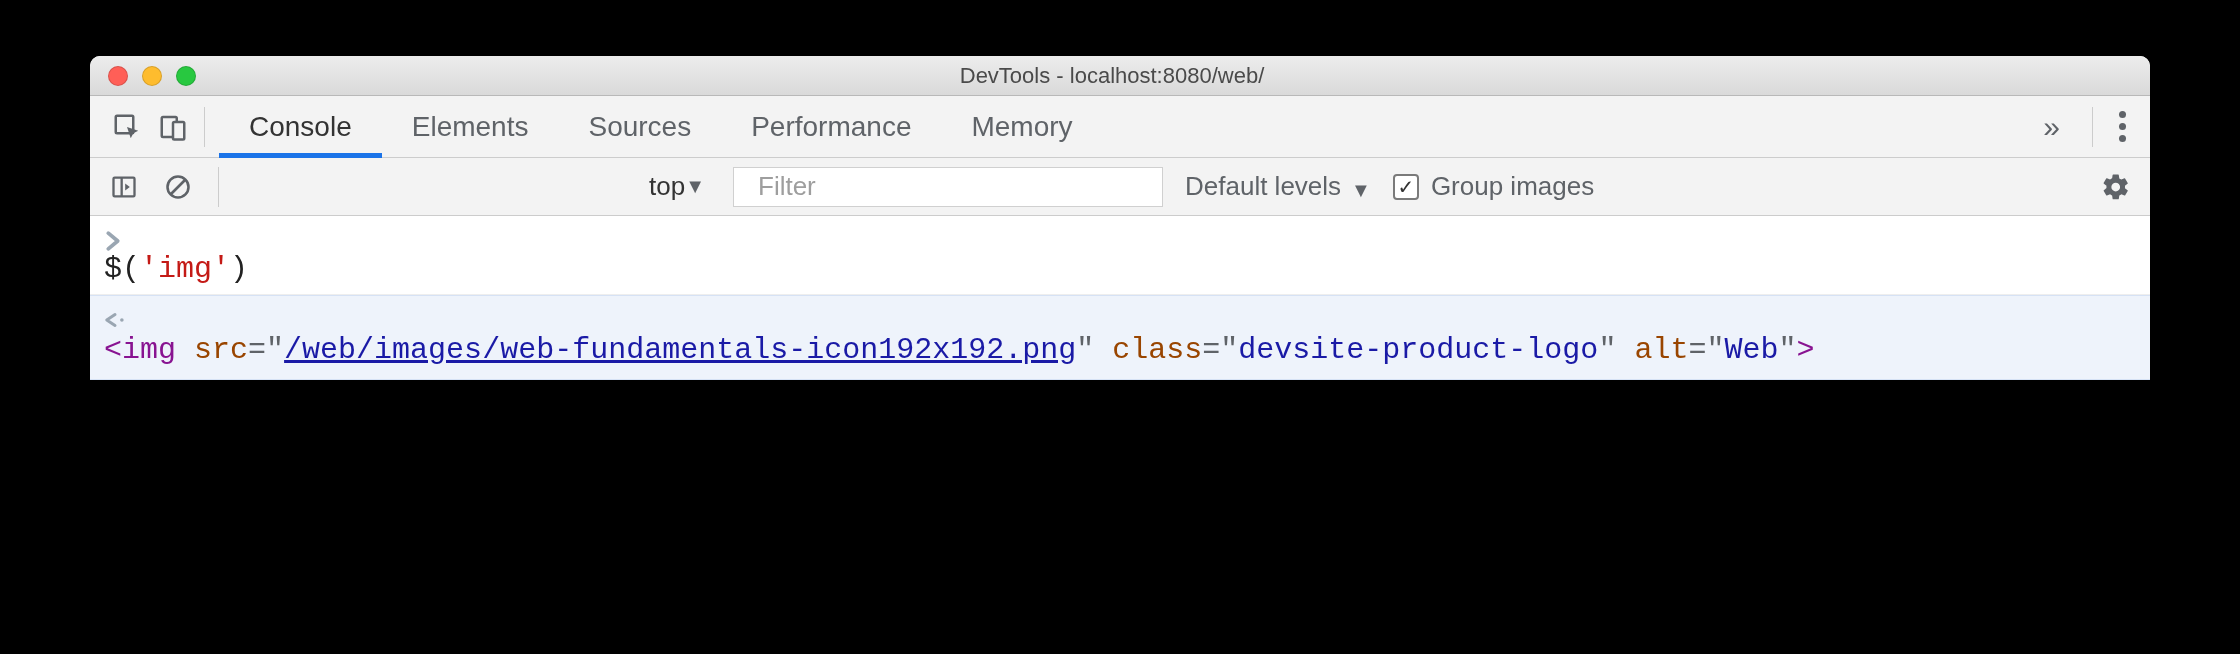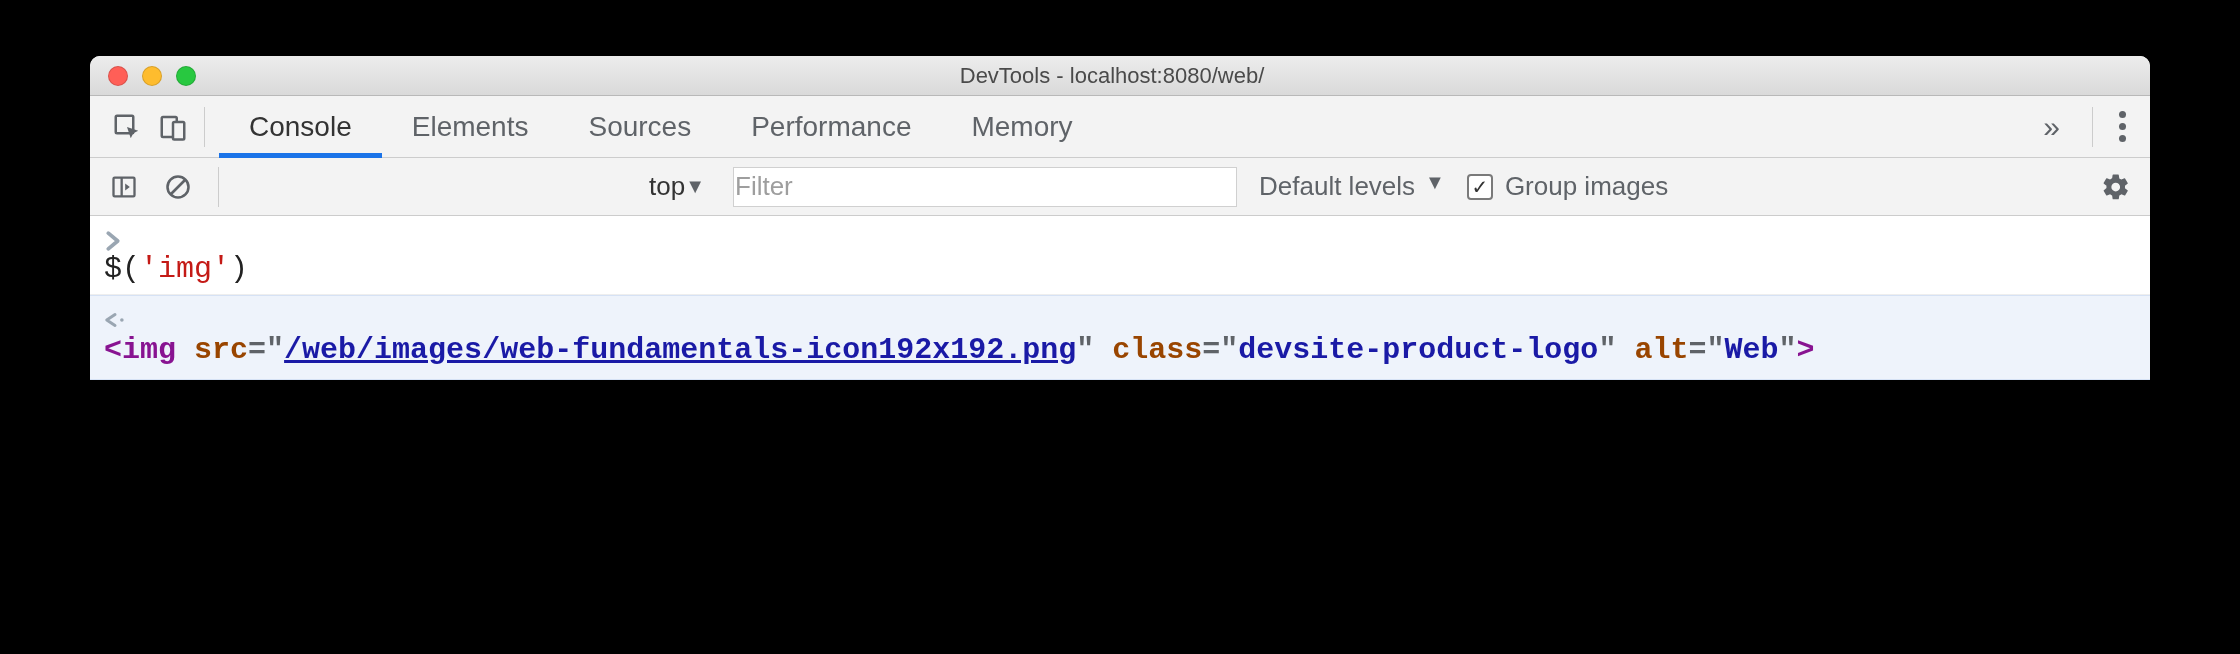--- a/index.html
+++ b/index.html
@@ -107,31 +107,31 @@
     align-items: center;
     justify-content: flex-end;
     width: 480px;
     height: 40px;
     padding: 0 14px;
     color: #333;
     cursor: pointer;
   }
   .tri-down { color: #5f6368; font-size: 20px; }
   .filter-input {
-    width: 504px;
+    width: 430px;
     height: 40px;
     border: 1px solid #d0d0d0;
     background: #fff;
     font-size: 26px;
-    padding: 0 1px;
+    padding: 0 24px;
     color: #333;
   }
   .filter-input::placeholder { color: #9e9e9e; }
   .levels {
-    display: flex; align-items: flex-start; gap: 10px; padding: 0 8px; cursor:pointer;
+    display: flex; align-items: flex-end; gap: 10px; padding: 0 8px; cursor:pointer;
   }
   .checkbox {
     width: 26px; height: 26px; border: 2px solid #7a7a7a; border-radius: 4px;
     display: flex; align-items: center; justify-content: center;
     font-size: 20px; color: #333; background:#fff;
   }
   .group-sim { display:flex; align-items:center; gap:12px; cursor:pointer; }
   .toolbar .spacer { flex: 1; }
   .gear { cursor:pointer; color:#5f6368; }
 
@@ -157,21 +157,20 @@
   .input-row .code { color: #333; }
   .fn { color: #222; }
   .paren { color: #222; }
   .str { color: #c41a16; }
 
   .result-row { background: #eef3fb; border-top: 1px solid #d6e2f5; border-bottom: 1px solid #d6e2f5; }
   .result-row .code {
     line-height: 1.35;
     word-break: break-all;
     padding-right: 20px;
-    font-weight: bold;
   }
   .tag { color: #881391; }
   .attr-name { color: #994500; }
   .eq { color: #5f6368; }
   .attr-val { color: #1a1aa6; }
   .attr-val-link { color: #1a1aa6; text-decoration: underline; cursor:pointer; }
 
   svg { display:block; }
 </style>
 </head>

